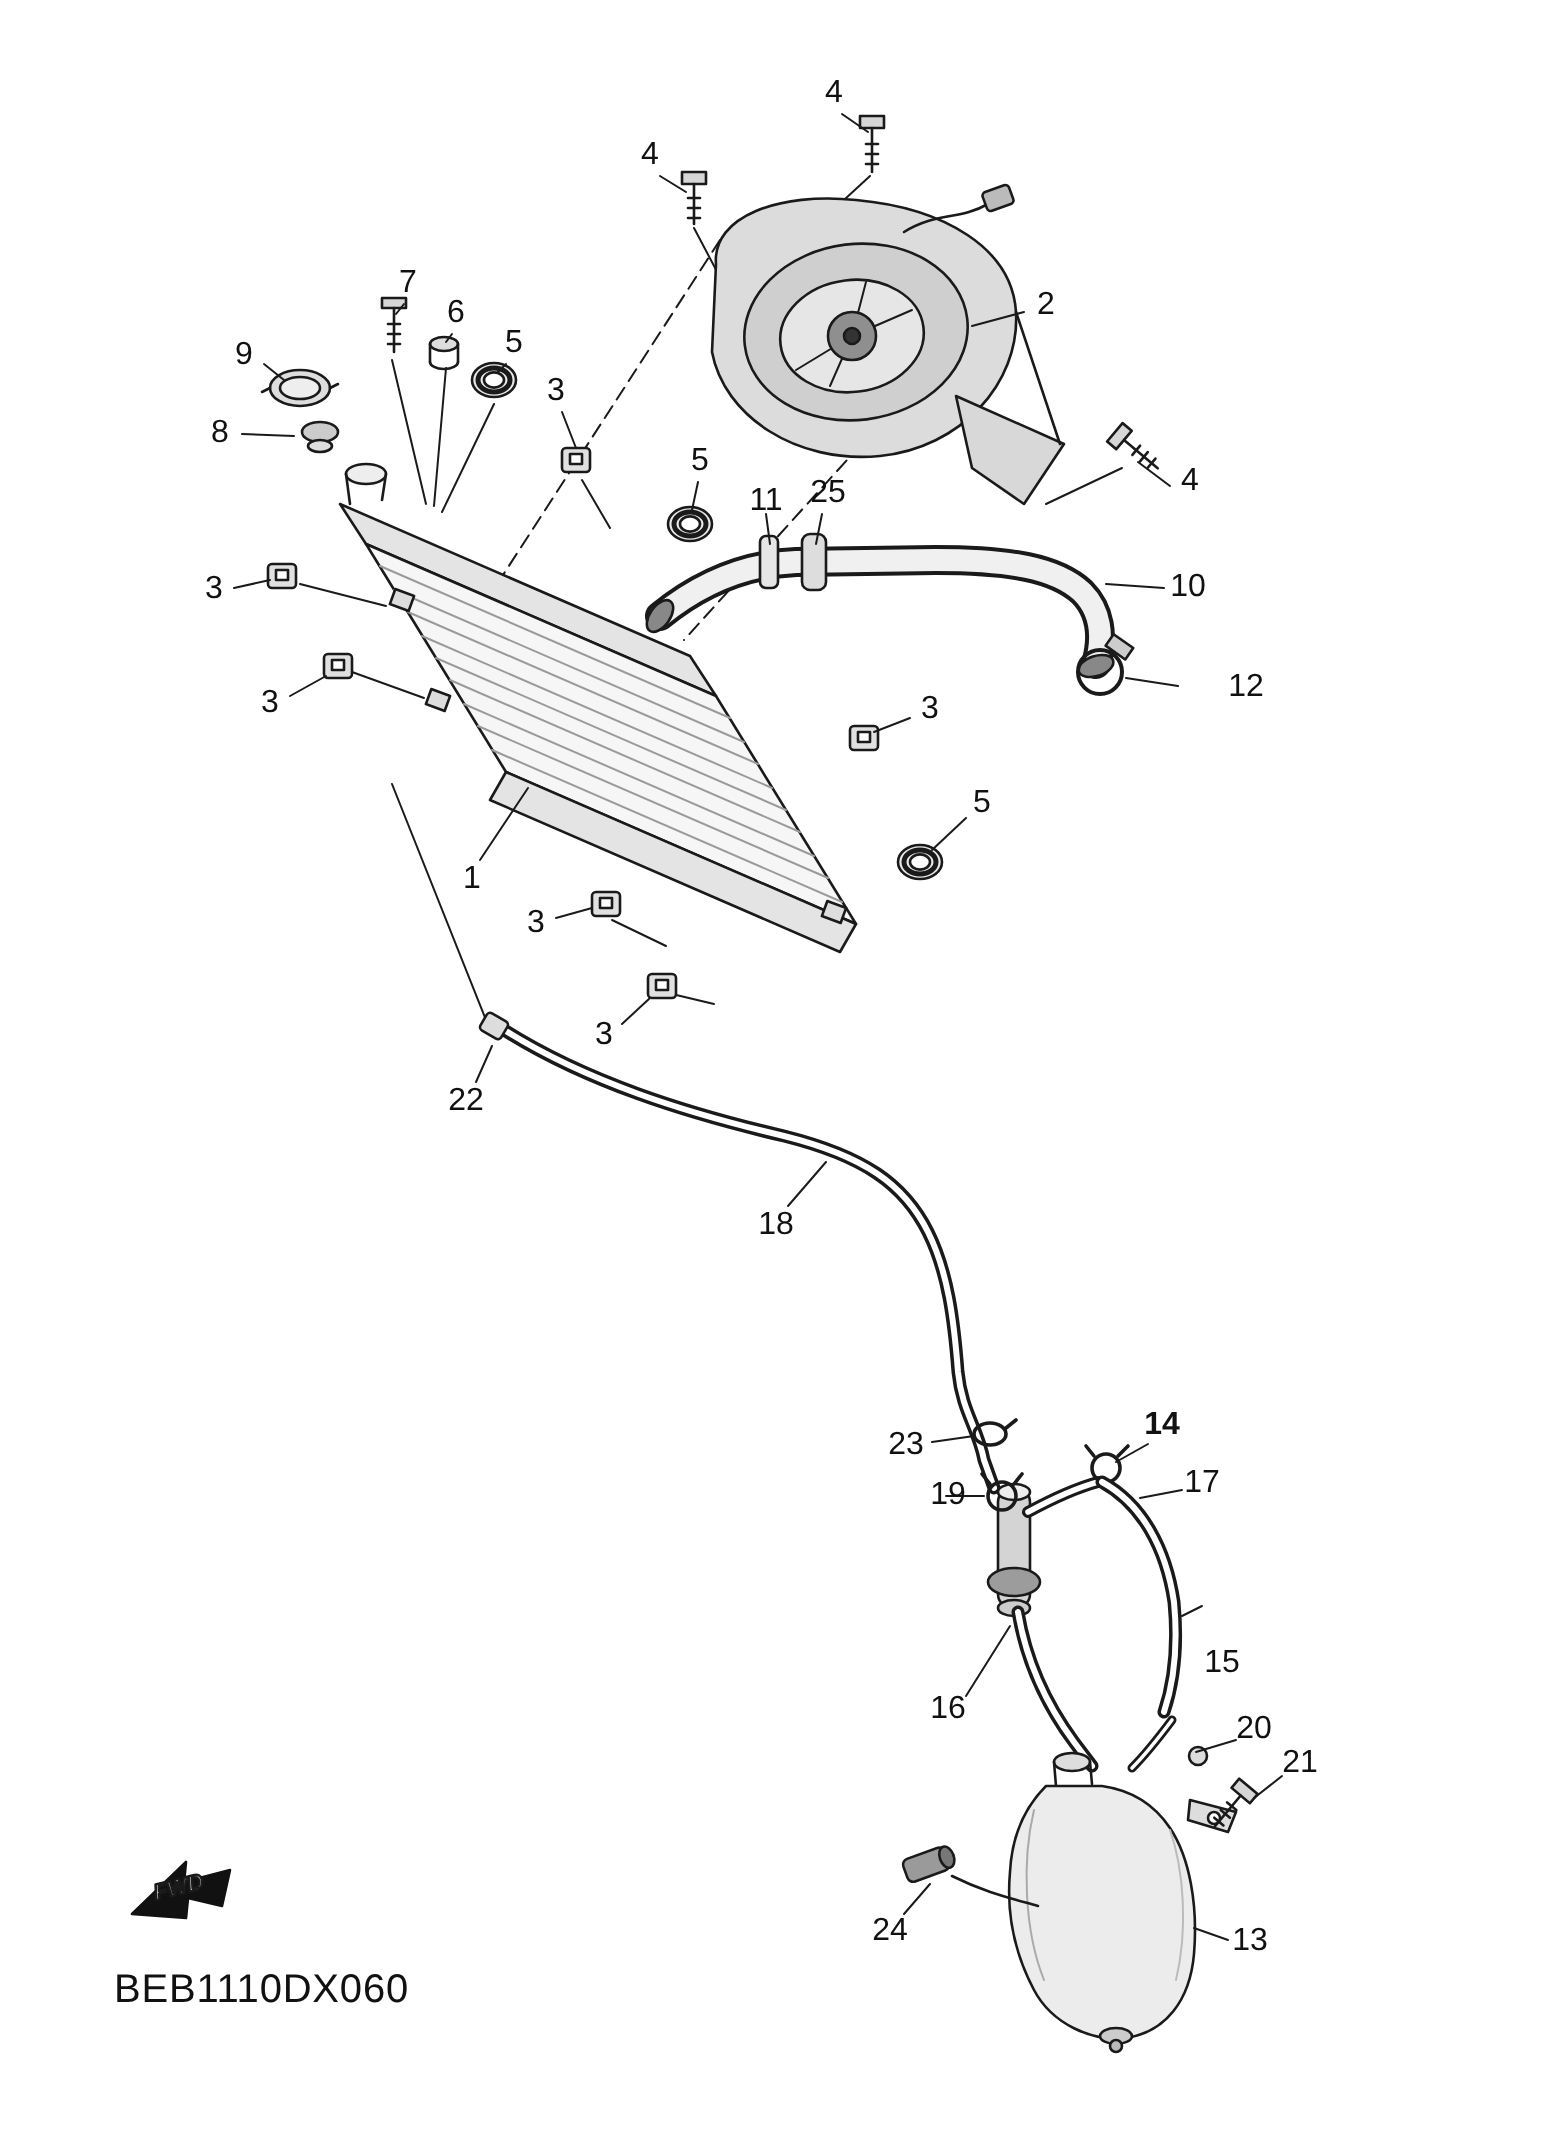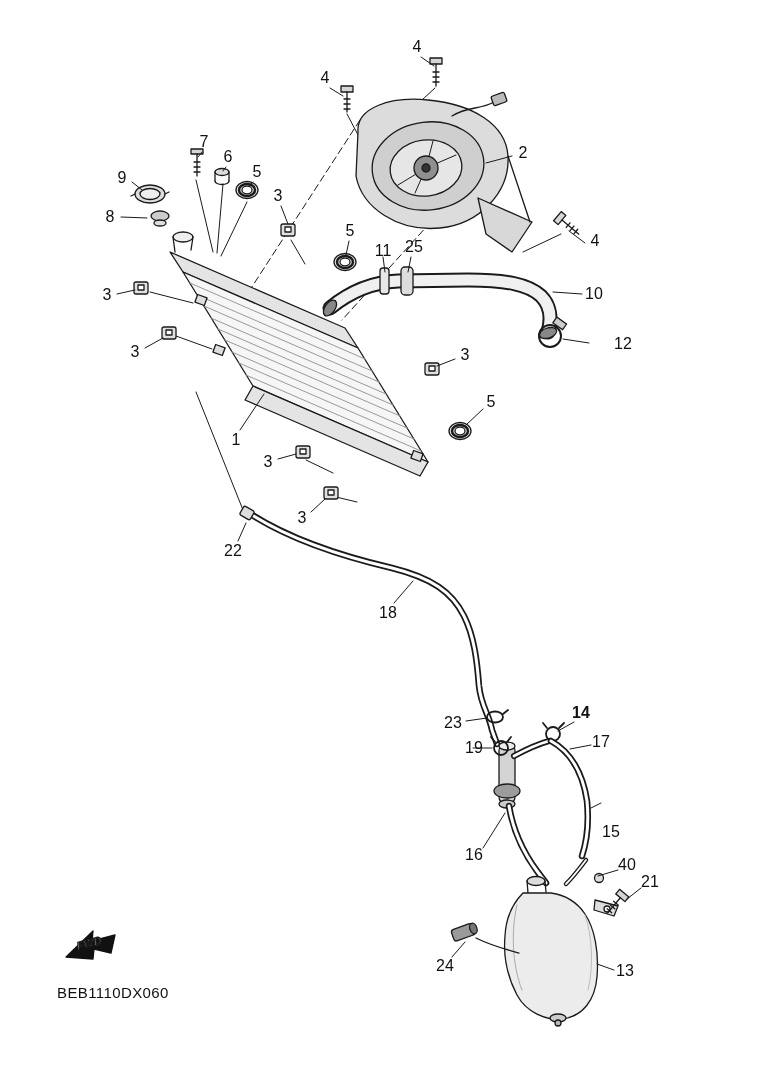--- a/index.html
+++ b/index.html
@@ -1,21 +1,21 @@
 <!DOCTYPE html>
 <html><head>
 <meta charset="utf-8">
 <style>
   html,body{margin:0;padding:0;background:#fff;}
   .stage{position:relative;width:771px;height:1065px;background:#fff;
          font-family:"Liberation Sans",sans-serif;overflow:hidden;}
   svg.art{position:absolute;left:0;top:0;display:block;}
   .callout{position:absolute;transform:translate(-50%,-50%);
            font-size:16px;color:#111;line-height:1;user-select:none;}
-  .code{position:absolute;left:57px;top:984px;font-size:15px;color:#111;letter-spacing:.4px;text-align:right;}
+  .code{position:absolute;left:57px;top:984px;font-size:20px;color:#111;letter-spacing:.4px;text-align:right;}
 </style>
 </head>
 <body>
 
 <div class="stage">
 
   <svg class="art" id="art-svg" width="771" height="1065" viewBox="0 0 771 1065">
     <g stroke="#1a1a1a" stroke-width="1.3" fill="none" stroke-linecap="round" stroke-linejoin="round">
 
       <g stroke-width="1">
@@ -312,20 +312,20 @@
       <span class="callout" style="left: 268px; top: 462px;">3</span>
       <span class="callout" style="left: 302px; top: 518px;">3</span>
       <span class="callout" style="left: 233px; top: 551px;">22</span>
       <span class="callout" style="left: 388px; top: 613px;">18</span>
       <span class="callout" style="left: 453px; top: 723px;">23</span>
       <span class="callout" style="left: 581px; top: 713px; font-weight: bold;">14</span>
       <span class="callout" style="left: 474px; top: 748px;">19</span>
       <span class="callout" style="left: 601px; top: 742px;">17</span>
       <span class="callout" style="left: 611px; top: 800px; margin-top: 32px;">15</span>
       <span class="callout" style="left: 474px; top: 855px;">16</span>
-      <span class="callout" style="left: 627px; top: 865px;">40</span>
+      <span class="callout" style="left: 627px; top: 865px;">20</span>
       <span class="callout" style="left: 650px; top: 882px;">21</span>
       <span class="callout" style="left: 625px; top: 971px;">13</span>
       <span class="callout" style="left: 445px; top: 966px; text-align: right;">24</span>
     </div>
 
   <div class="code">BEB1110DX060</div>
 </div>
 
 </body></html>

